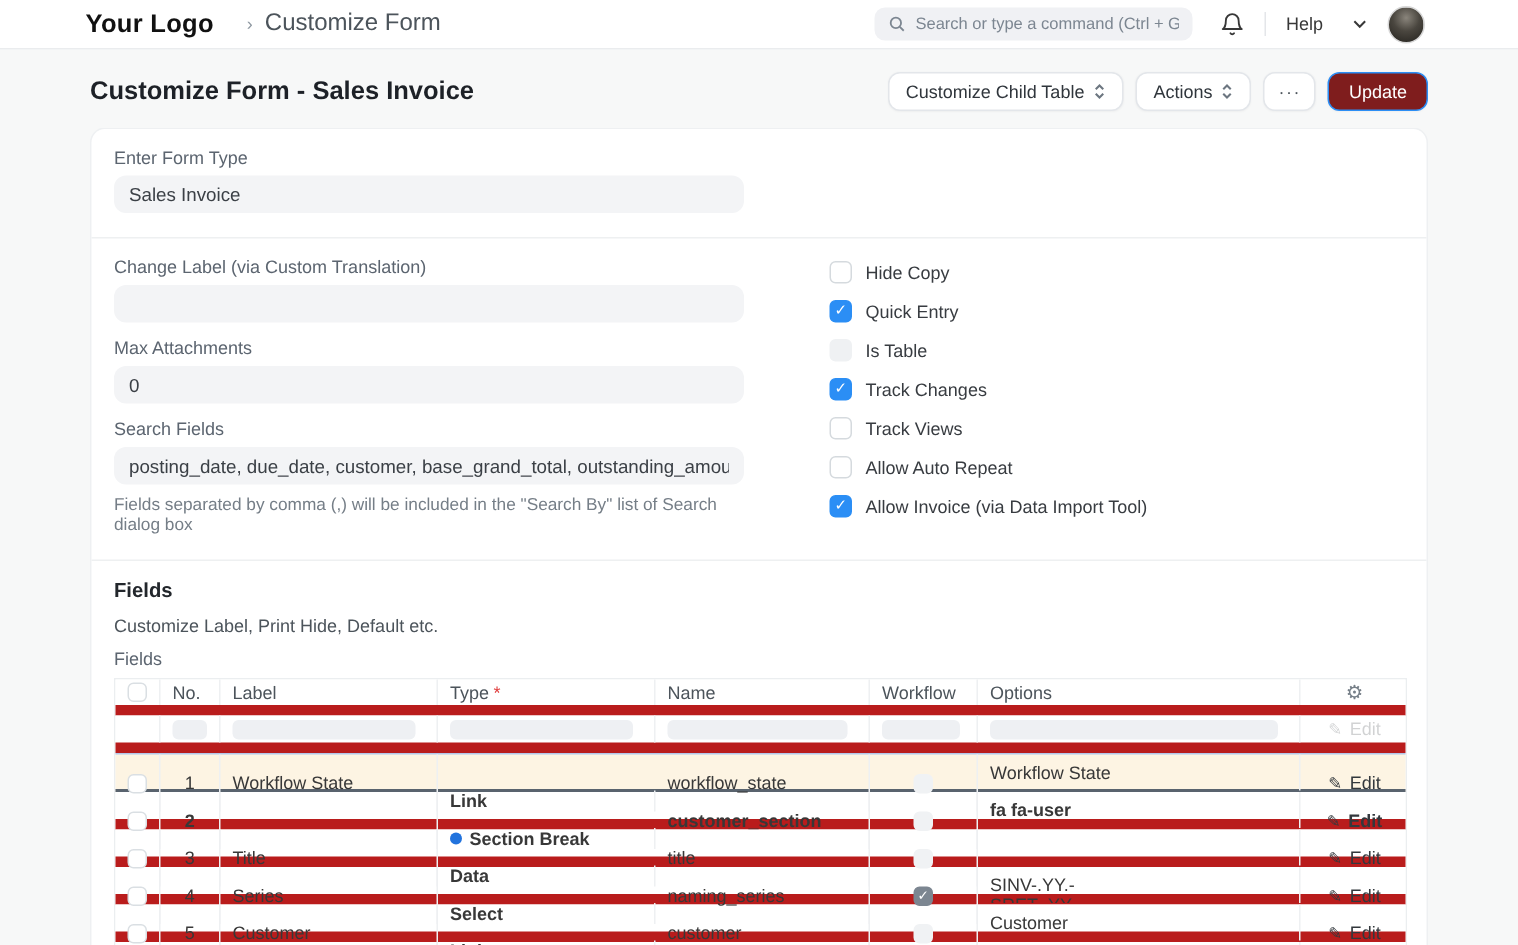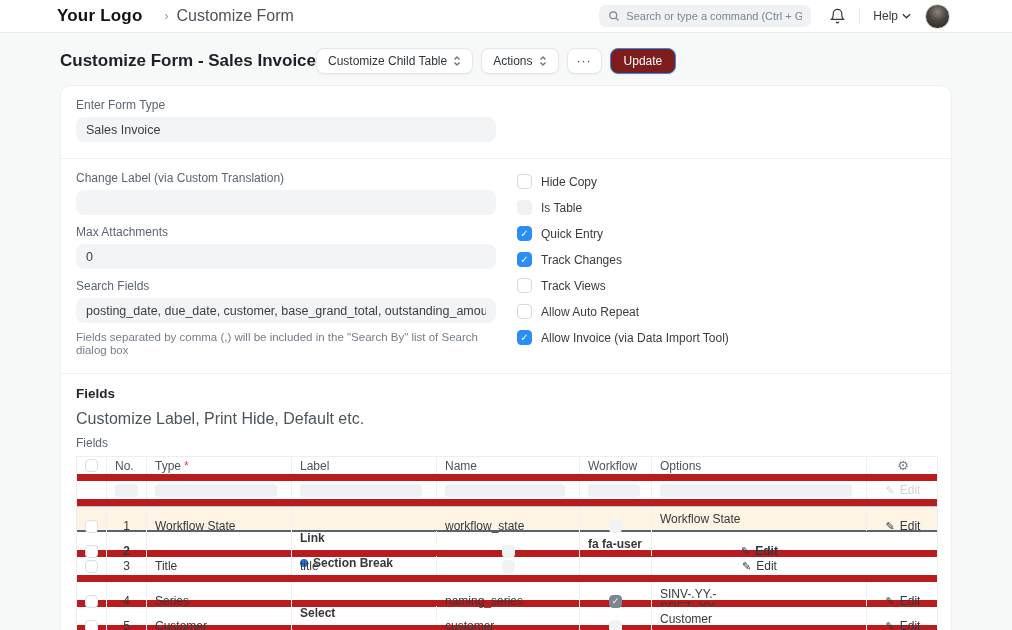--- a/index.html
+++ b/index.html
@@ -15,27 +15,27 @@
   .crumb-text { font-size:16px; color:#4c545b; }
   .searchbar { margin-left:auto; width:212px; height:22px; background:#f0f1f4;
     border-radius:7px; display:flex; align-items:center; padding:0 9px; gap:6px;
     border:none; }
   .searchbar input { border:none; background:transparent; outline:none; flex:1;
     font-size:11px; color:#7c8691; font-family:inherit; }
   .searchbar input::placeholder { color:#7c8691; }
   .nav-icons { display:flex; align-items:center; margin-left:18px; }
   .bell { width:17px; height:17px; display:block; }
   .nav-divider { width:1px; height:16px; background:#e4e6e9; margin:0 13px; }
-  .help { display:flex; align-items:center; gap:4px; font-size:12px; color:#383838; cursor:pointer; }
+  .help { display:flex; align-items:center; gap:20px; font-size:12px; color:#383838; cursor:pointer; }
   .avatar { width:25px; height:25px; border-radius:50%; margin-left:14px;
     background:radial-gradient(circle at 50% 30%, #8a857c 0%, #4a463f 45%, #23211d 100%);
     border:1px solid #d8d8d8; }
 
   
-  .page-head { display:flex; align-items:center; 
+  .page-head { display:flex; align-items:center; justify-content:space-between;
     padding:15px 60px 11px 60px; }
   .page-title { font-size:17px; font-weight:700; color:#1d2127; }
   .head-actions { display:flex; align-items:center; gap:8px; }
   .btn { height:26px; display:inline-flex; align-items:center; gap:6px;
     background:#fff; border:1px solid #e3e6ea; border-radius:8px; padding:0 11px;
     font-size:12px; color:#30363c; cursor:pointer; font-family:inherit;
     box-shadow:0 .5px 1.5px rgba(0,0,0,.04); }
   .btn .sel-caret { width:8px; height:12px; }
   .btn-primary { background:#7f1d1d; border-color:#2b8ef5; color:#fff; padding:0 13px; }
   .btn-more { padding:0 9px; letter-spacing:1px; color:#4c545b; }
@@ -45,36 +45,36 @@
     border-radius:10px 10px 0 0; min-height:540px; }
   .section { padding:12px 15px 16px 15px; }
   .section + .section { border-top:1px solid #eef0f1; }
   .fld-label { font-size:12px; color:#5c6570; line-height:15px; margin-bottom:4px; display:block; }
   .fld-input { width:420px; height:25px; background:#f3f4f6; border:none; border-radius:8px;
     padding:0 10px; font-size:12.5px; color:#3b4046; font-family:inherit; outline:none; display:block; }
   .fld-help { font-size:11.5px; color:#757e87; margin-top:8px; line-height:13px; }
   .fld-group { margin-bottom:10px; }
   .fld-group:last-child { margin-bottom:0; }
 
-  .two-col { display:flex; }
+  .two-col { display:flex;gap:36px; }
   .col-left { width:420px; }
   .col-right { margin-left:21px; padding-top:3px; }
   .flag-row { display:flex; align-items:center; gap:9px; height:15px; margin-bottom:11px; cursor:pointer; }
   .flag-row:last-child { margin-bottom:0; }
   .flag-label { font-size:12px; color:#383c41; }
 
   .cb { width:15px; height:15px; border-radius:4px; border:1px solid #d5dade; background:#fff;
     display:inline-flex; align-items:center; justify-content:center; flex:none; }
   .cb.checked { background:#2b8ef5; border-color:#2b8ef5; }
   .cb.checked::after { content:"\2713"; color:#fff; font-size:10px; font-weight:700; line-height:1; }
   .cb.disabled { background:#eff1f3; border-color:#eff1f3; }
 
   
   .sec-heading { font-size:13.5px; font-weight:700; color:#23272c; margin-bottom:9px; }
-  .sec-desc { font-size:16px; color:#4c545b; margin-bottom:8px; }
+  .sec-desc { font-size:12px; color:#4c545b; margin-bottom:8px; }
   .grid-label { font-size:12px; color:#5c6570; margin-bottom:6px; }
 
   .grid { border:1px solid #ebeef0; border-bottom:none; width:862px; font-size:12px; }
   .grow { display:grid; grid-template-columns:30px 40px 145px 145px 143px 72px 215px 72px;
     border-bottom:7px solid #b91c1c; background:#fff; }
   .grow > div { border-right:1px solid #eef0f2; display:flex; align-items:center;
     padding:0 8px; min-width:0; }
   .grow > div:last-child { border-right:none; }
   .g-head { height:24px; color:#4c545b; }
   .g-filter { height:25px; }
@@ -174,26 +174,26 @@
         <input class="fld-input" value="posting_date, due_date, customer, base_grand_total, outstanding_amount" style="">
         <div class="fld-help">Fields separated by comma (,) will be included in the "Search By" list of Search dialog box</div>
       </div>
     </div>
     <div class="col-right">
         <label class="flag-row">
           <span class="cb"></span>
           <span class="flag-label">Hide Copy</span>
         </label>
         <label class="flag-row">
+          <span class="cb checked"></span>
+          <span class="flag-label">Quick Entry</span>
+        </label>
+        <label class="flag-row">
           <span class="cb disabled"></span>
           <span class="flag-label">Is Table</span>
-        </label>
-        <label class="flag-row">
-          <span class="cb checked"></span>
-          <span class="flag-label">Quick Entry</span>
         </label>
         <label class="flag-row">
           <span class="cb checked"></span>
           <span class="flag-label">Track Changes</span>
         </label>
         <label class="flag-row">
           <span class="cb"></span>
           <span class="flag-label">Track Views</span>
         </label>
         <label class="flag-row">
@@ -214,25 +214,25 @@
 
     <div class="grid">
       <div class="grow g-head" id="grid-head">
           <div class="c-center">
             <span class="cb-sm"></span>
           </div>
           <div>
             <span>No.</span>
           </div>
           <div>
+            <span>Label</span>
+          </div>
+          <div>
             <span>Type</span>
             <span class="req">*</span>
-          </div>
-          <div>
-            <span>Label</span>
           </div>
           <div>
             <span>Name</span>
           </div>
           <div>
             <span>Workflow</span>
           </div>
           <div>
             <span>Options</span>
           </div>
@@ -292,37 +292,41 @@
           <div class="grow g-row">
             <div class="c-center">
               <span class="cb-sm"></span>
             </div>
             <div class="c-center bold">2</div>
             <div class=" bold"></div>
             <div class="type-cell">
               <span class="dot"></span>
               <span>Section Break</span>
             </div>
+            <div class=" bold">customer_section</div>
             <div class="c-center">
               <span class="cb-sm disabled"></span>
             </div>
             <div class="opt-cell bold">fa fa-user</div>
             <div class="c-center">
               <span class="edit-btn bold">
                 <span class="pencil">✎</span>
                 <span>Edit</span>
               </span>
             </div>
           </div>
           <div class="grow g-row">
             <div class="c-center">
               <span class="cb-sm"></span>
             </div>
             <div class="c-center">3</div>
             <div>Title</div>
+            <div class="type-cell">
+              <span>Data</span>
+            </div>
             <div>title</div>
             <div class="c-center">
               <span class="cb-sm disabled"></span>
             </div>
             <div class="opt-cell"></div>
             <div class="c-center">
               <span class="edit-btn">
                 <span class="pencil">✎</span>
                 <span>Edit</span>
               </span>

